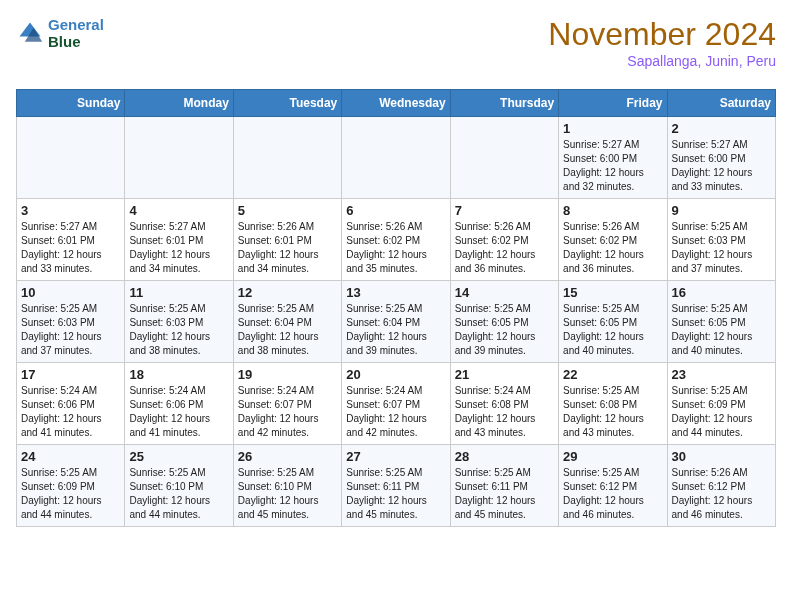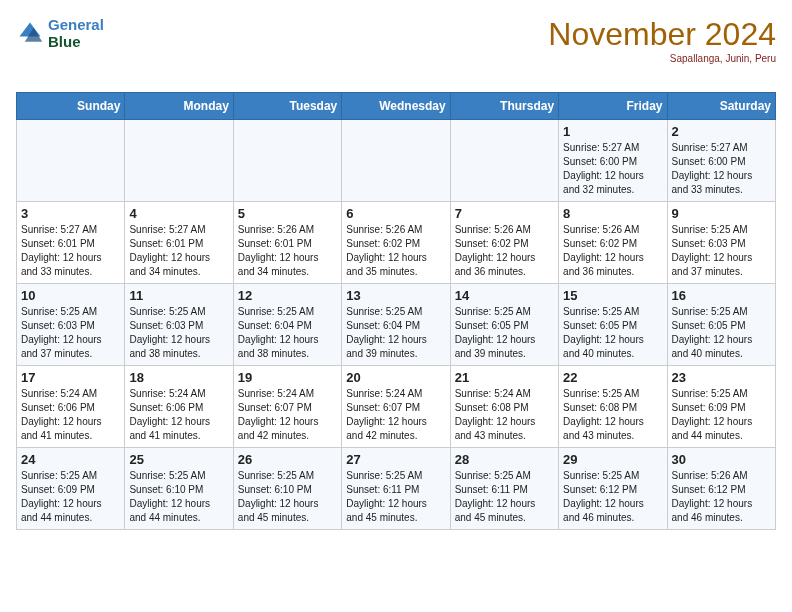--- a/index.html
+++ b/index.html
@@ -7,42 +7,42 @@
       font-family: Arial, sans-serif;
       background: #fff;
       width: 792px;
       min-height: 612px;
       padding: 16px;
     }
     .header {
       display: flex;
       justify-content: space-between;
       align-items: flex-start;
-      margin-bottom: 28px;
+      margin-bottom: 20px;
     }
     .logo {
       display: flex;
       align-items: center;
       gap: 4px;
     }
     .logo-icon {
       width: 28px;
       height: 28px;
     }
     .title-block {
       text-align: right;
     }
     .month-title {
       font-size: 32px;
       font-weight: normal;
       color: #a16207;
     }
     .location {
-      font-size: 10px;
-      color: #7f1d1d;
+      font-size: 14px;
+      color: #8b5cf6;
     }
     table {
       width: 100%;
       border-collapse: collapse;
       table-layout: fixed;
     }
     thead tr th {
       background: #3a7fc1;
       color: #fff;
       font-size: 12px;

